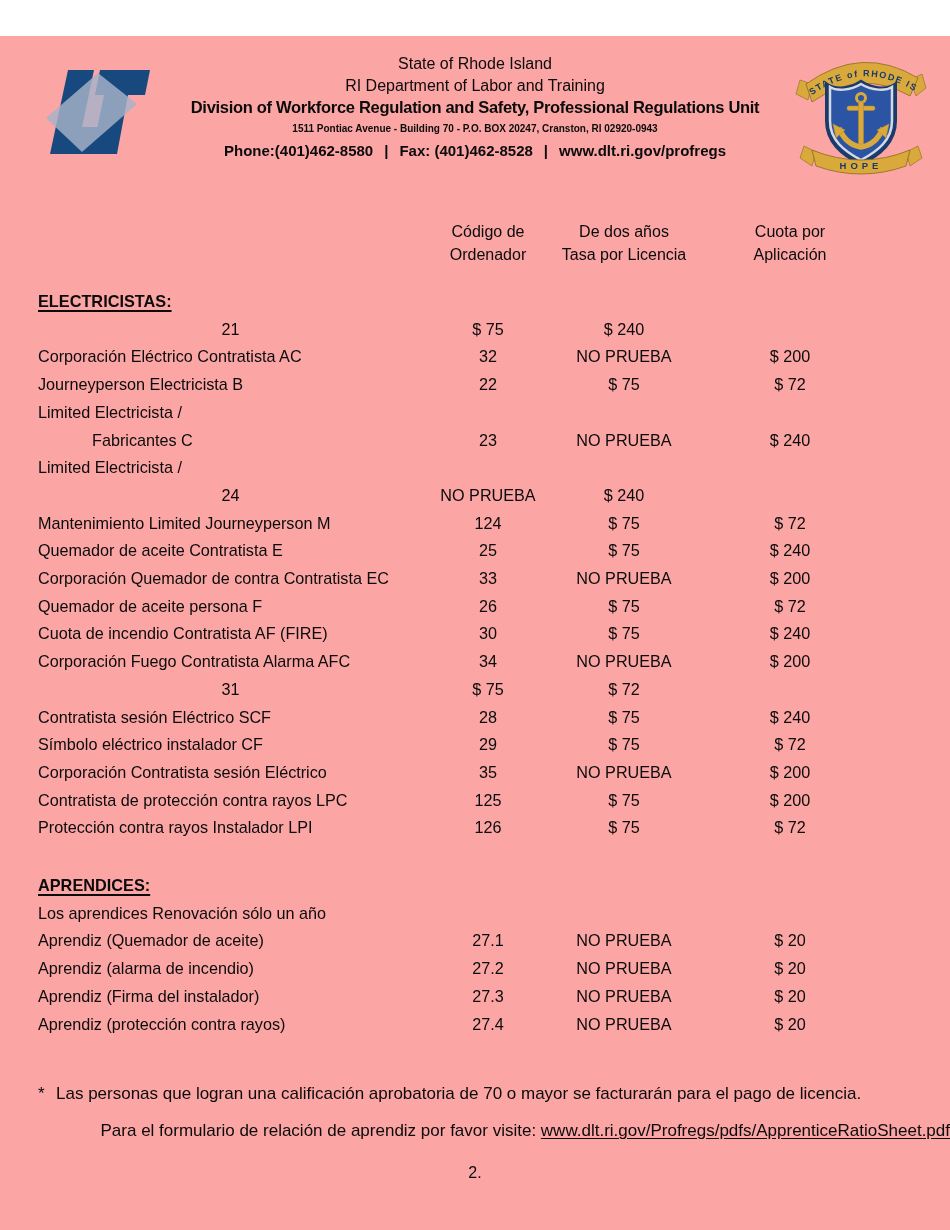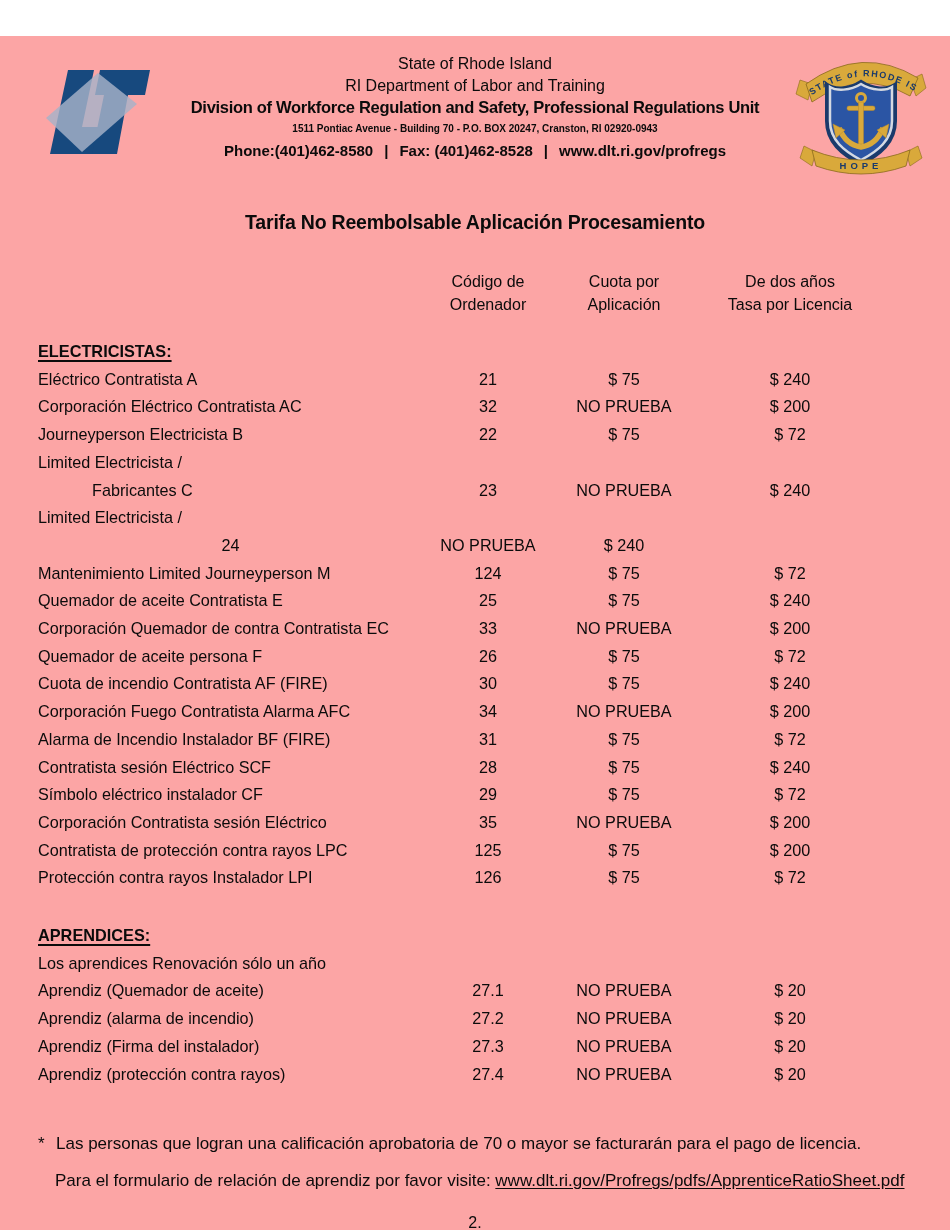--- a/index.html
+++ b/index.html
@@ -48,21 +48,21 @@
   .section { margin-top: 22px; }
   .section + .section { margin-top: 30px; }
   .section-heading { font-size: 16.3px; font-weight: bold; line-height: 27.7px; }
   .section-heading .u { text-decoration: underline; text-underline-offset: 3px; text-decoration-thickness: 1.5px; }
   .section-note { font-size: 16.2px; line-height: 27.7px; }
 
   
   .footnotes { margin-top: 44px; padding-left: 38px; font-size: 17px; }
   .fn1 { line-height: 23px; }
   .fn1 .ast { display: inline-block; width: 18px; }
-  .fn2 { line-height: 23px; margin-top: 14px; padding-left: 17px; }
+  .fn2 { line-height: 23px; margin-top: 14px; padding-left: 17px; text-align: right; }
   .doclink { color: #0b0b0b; text-decoration: underline; text-underline-offset: 2px; }
   .pagenum { margin-top: 20px; text-align: center; font-size: 16px; line-height: 22px; }
 </style>
 </head>
 <body>
 
 <div class="page">
 
   <div class="letterhead">
 
@@ -110,43 +110,41 @@
         </g>
 
         <polygon points="12,104 24,110 20,124 8,116" fill="#D9A93B" stroke="#8a6a1d" stroke-width="0.6"></polygon>
         <polygon points="126,104 114,110 118,124 130,116" fill="#D9A93B" stroke="#8a6a1d" stroke-width="0.6"></polygon>
         <path d="M 20,108 Q 69,128 118,108 L 114,124 Q 69,140 24,124 Z" fill="#D9A93B" stroke="#8a6a1d" stroke-width="0.8"></path>
         <text x="69" y="127" text-anchor="middle" font-size="9.5" font-weight="bold" fill="#1A3A6B" letter-spacing="4" font-family="Liberation Sans, sans-serif">HOPE</text>
       </svg>
     </div>
   </div>
 
-  <div class="doc-title">Tarifa No Reembolsable Aplicación Procesamiento</div>
 
   <div class="table-area">
     <div class="grid thead">
       <div></div>
       <div class="c">
         <div>Código de</div>
         <div>Ordenador</div>
       </div>
       <div class="c">
+        <div>De dos años</div>
+        <div>Tasa por Licencia</div>
+      </div>
+      <div class="c">
         <div>Cuota por</div>
         <div>Aplicación</div>
-      </div>
-      <div class="c">
-        <div>De dos años</div>
-        <div>Tasa por Licencia</div>
       </div>
     </div>
     <div>
         <div class="section">
           <div class="section-heading"><span class="u">ELECTRICISTAS:</span></div>
           <div class="grid row">
-            <div class="label">Eléctrico Contratista A</div>
             <div class="val">21</div>
             <div class="val">$ 75</div>
             <div class="val">$ 240</div>
           </div>
           <div class="grid row">
             <div class="label">Corporación Eléctrico Contratista AC</div>
             <div class="val">32</div>
             <div class="val">NO PRUEBA</div>
             <div class="val">$ 200</div>
           </div>
@@ -209,21 +207,20 @@
             <div class="val">$ 75</div>
             <div class="val">$ 240</div>
           </div>
           <div class="grid row">
             <div class="label">Corporación Fuego Contratista Alarma AFC</div>
             <div class="val">34</div>
             <div class="val">NO PRUEBA</div>
             <div class="val">$ 200</div>
           </div>
           <div class="grid row">
-            <div class="label">Alarma de Incendio Instalador BF (FIRE)</div>
             <div class="val">31</div>
             <div class="val">$ 75</div>
             <div class="val">$ 72</div>
           </div>
           <div class="grid row">
             <div class="label">Contratista sesión Eléctrico SCF</div>
             <div class="val">28</div>
             <div class="val">$ 75</div>
             <div class="val">$ 240</div>
           </div>

